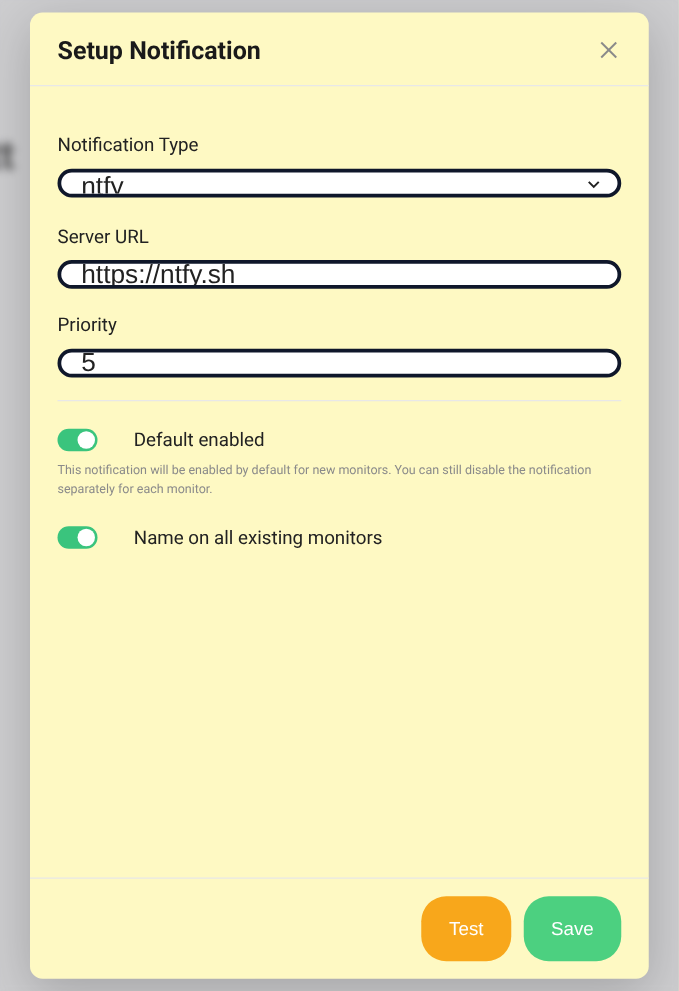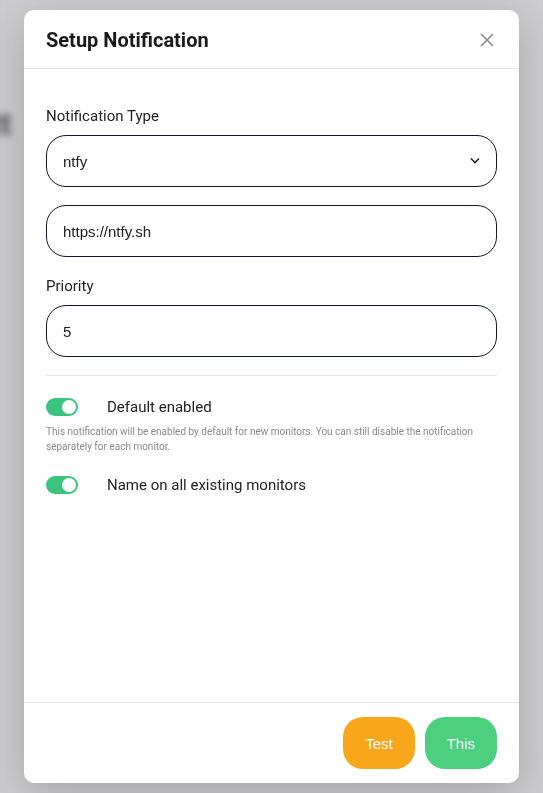--- a/index.html
+++ b/index.html
@@ -30,21 +30,21 @@
       color: #333;
       filter: blur(3px);
       opacity: 0.8;
     }
     .modal {
       position: absolute;
       top: 10px;
       left: 24px;
       right: 24px;
       bottom: 10px;
-      background: #ffffff;
+      background: #fef9c3;
       border-radius: 10px;
       box-shadow: 0 10px 40px rgba(0,0,0,0.2);
       display: flex;
       flex-direction: column;
       overflow: hidden;
     }
     .modal-header {
       display: flex;
       align-items: center;
       justify-content: space-between;
@@ -75,25 +75,25 @@
     }
     .form-label {
       display: block;
       font-size: 15px;
       color: #222;
       margin-bottom: 10px;
       margin-top: 20px;
     }
     .form-input, .form-select {
       width: 100%;
-      height: 52px;
-      border: 1px solid #0f172a;
+      height: 23px;
+      border: 3px solid #0f172a;
       border-radius: 20px;
       padding: 0 16px;
-      font-size: 15px;
+      font-size: 21px;
       color: #222;
       background: #fff;
       outline: none;
     }
     .form-select-wrap {
       position: relative;
     }
     .form-select {
       appearance: none;
       -webkit-appearance: none;
@@ -208,20 +208,21 @@
           </svg>
         </span>
       </div>
     </div>
 
 
     <div class="form-group">
     </div>
 
     <div class="form-group">
+      <label class="form-label">Server URL</label>
       <input type="text" class="form-input" value="https://ntfy.sh" style="">
     </div>
 
     <div class="form-group">
       <label class="form-label">Priority</label>
       <input type="text" class="form-input" value="5" style="">
     </div>
 
     <hr class="divider">
 
@@ -233,15 +234,15 @@
 
     <div class="toggle-row">
       <div class="toggle"></div>
       <span class="toggle-label">Name on all existing monitors</span>
     </div>
 
   </div>
 
   <div class="modal-footer">
     <button class="btn btn-test">Test</button>
-    <button class="btn btn-save">This</button>
+    <button class="btn btn-save">Save</button>
   </div>
 </div>
 
 </body></html>

